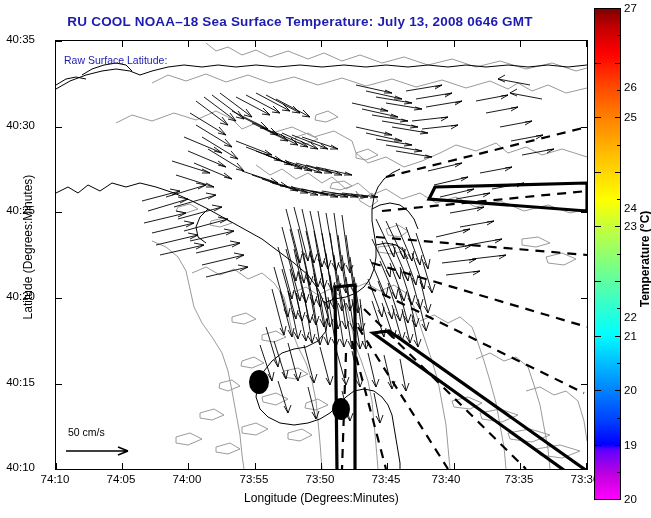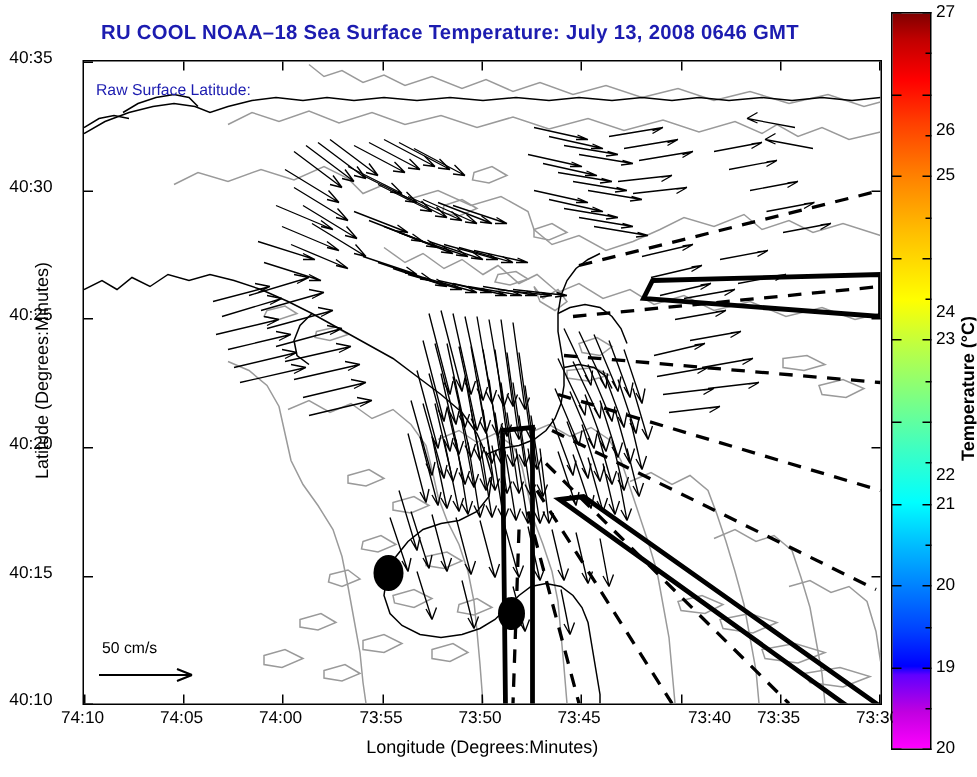--- a/index.html
+++ b/index.html
@@ -440,21 +440,21 @@
   <div class="tick-y right" style="top:257px;"></div>
   <div class="tick-y right" style="top:343px;"></div>
 </div>
 
 <div class="xlabel" style="left:55px;">74:10</div>
 <div class="xlabel" style="left:121px;">74:05</div>
 <div class="xlabel" style="left:187px;">74:00</div>
 <div class="xlabel" style="left:254px;">73:55</div>
 <div class="xlabel" style="left:320px;">73:50</div>
 <div class="xlabel" style="left:386px;">73:45</div>
-<div class="xlabel" style="left:473px;">73:40</div>
+<div class="xlabel" style="left:446px;">73:40</div>
 <div class="xlabel" style="left:519px;">73:35</div>
 <div class="xlabel" style="left:585px;">73:30</div>
 
 <div class="ylabel" style="top:41px;">
     <span>40:35</span>
   </div>
 <div class="ylabel" style="top:127px;">
     <span>40:30</span>
   </div>
 <div class="ylabel" style="top:212px;">

